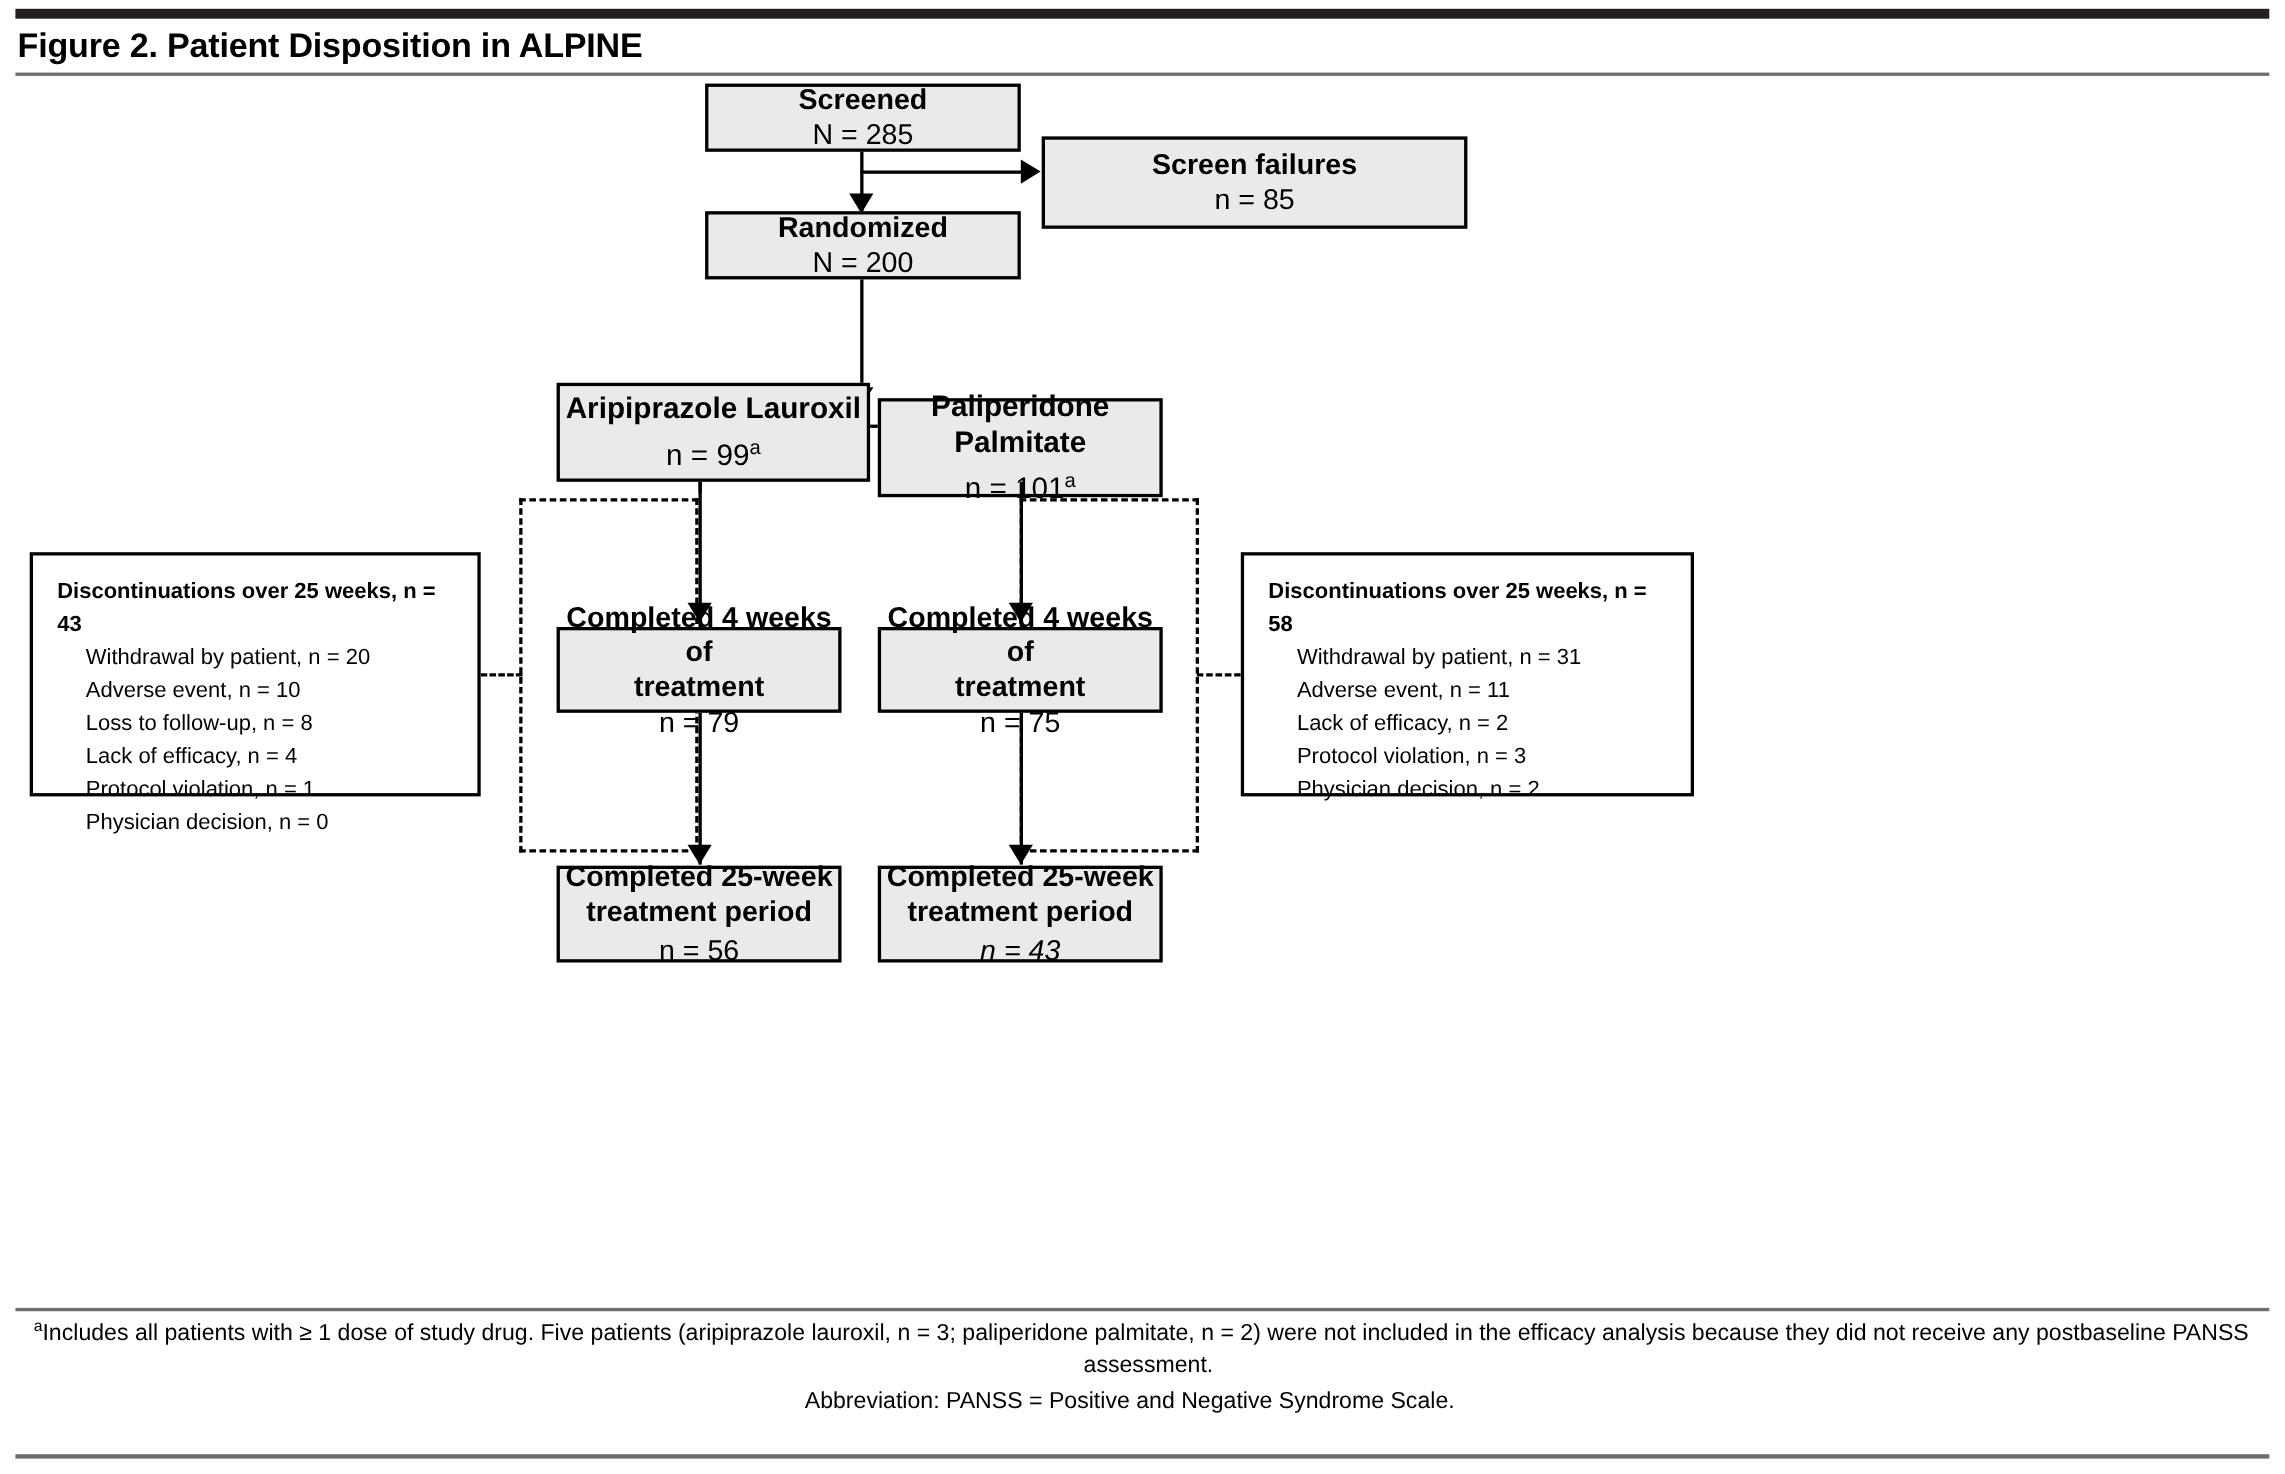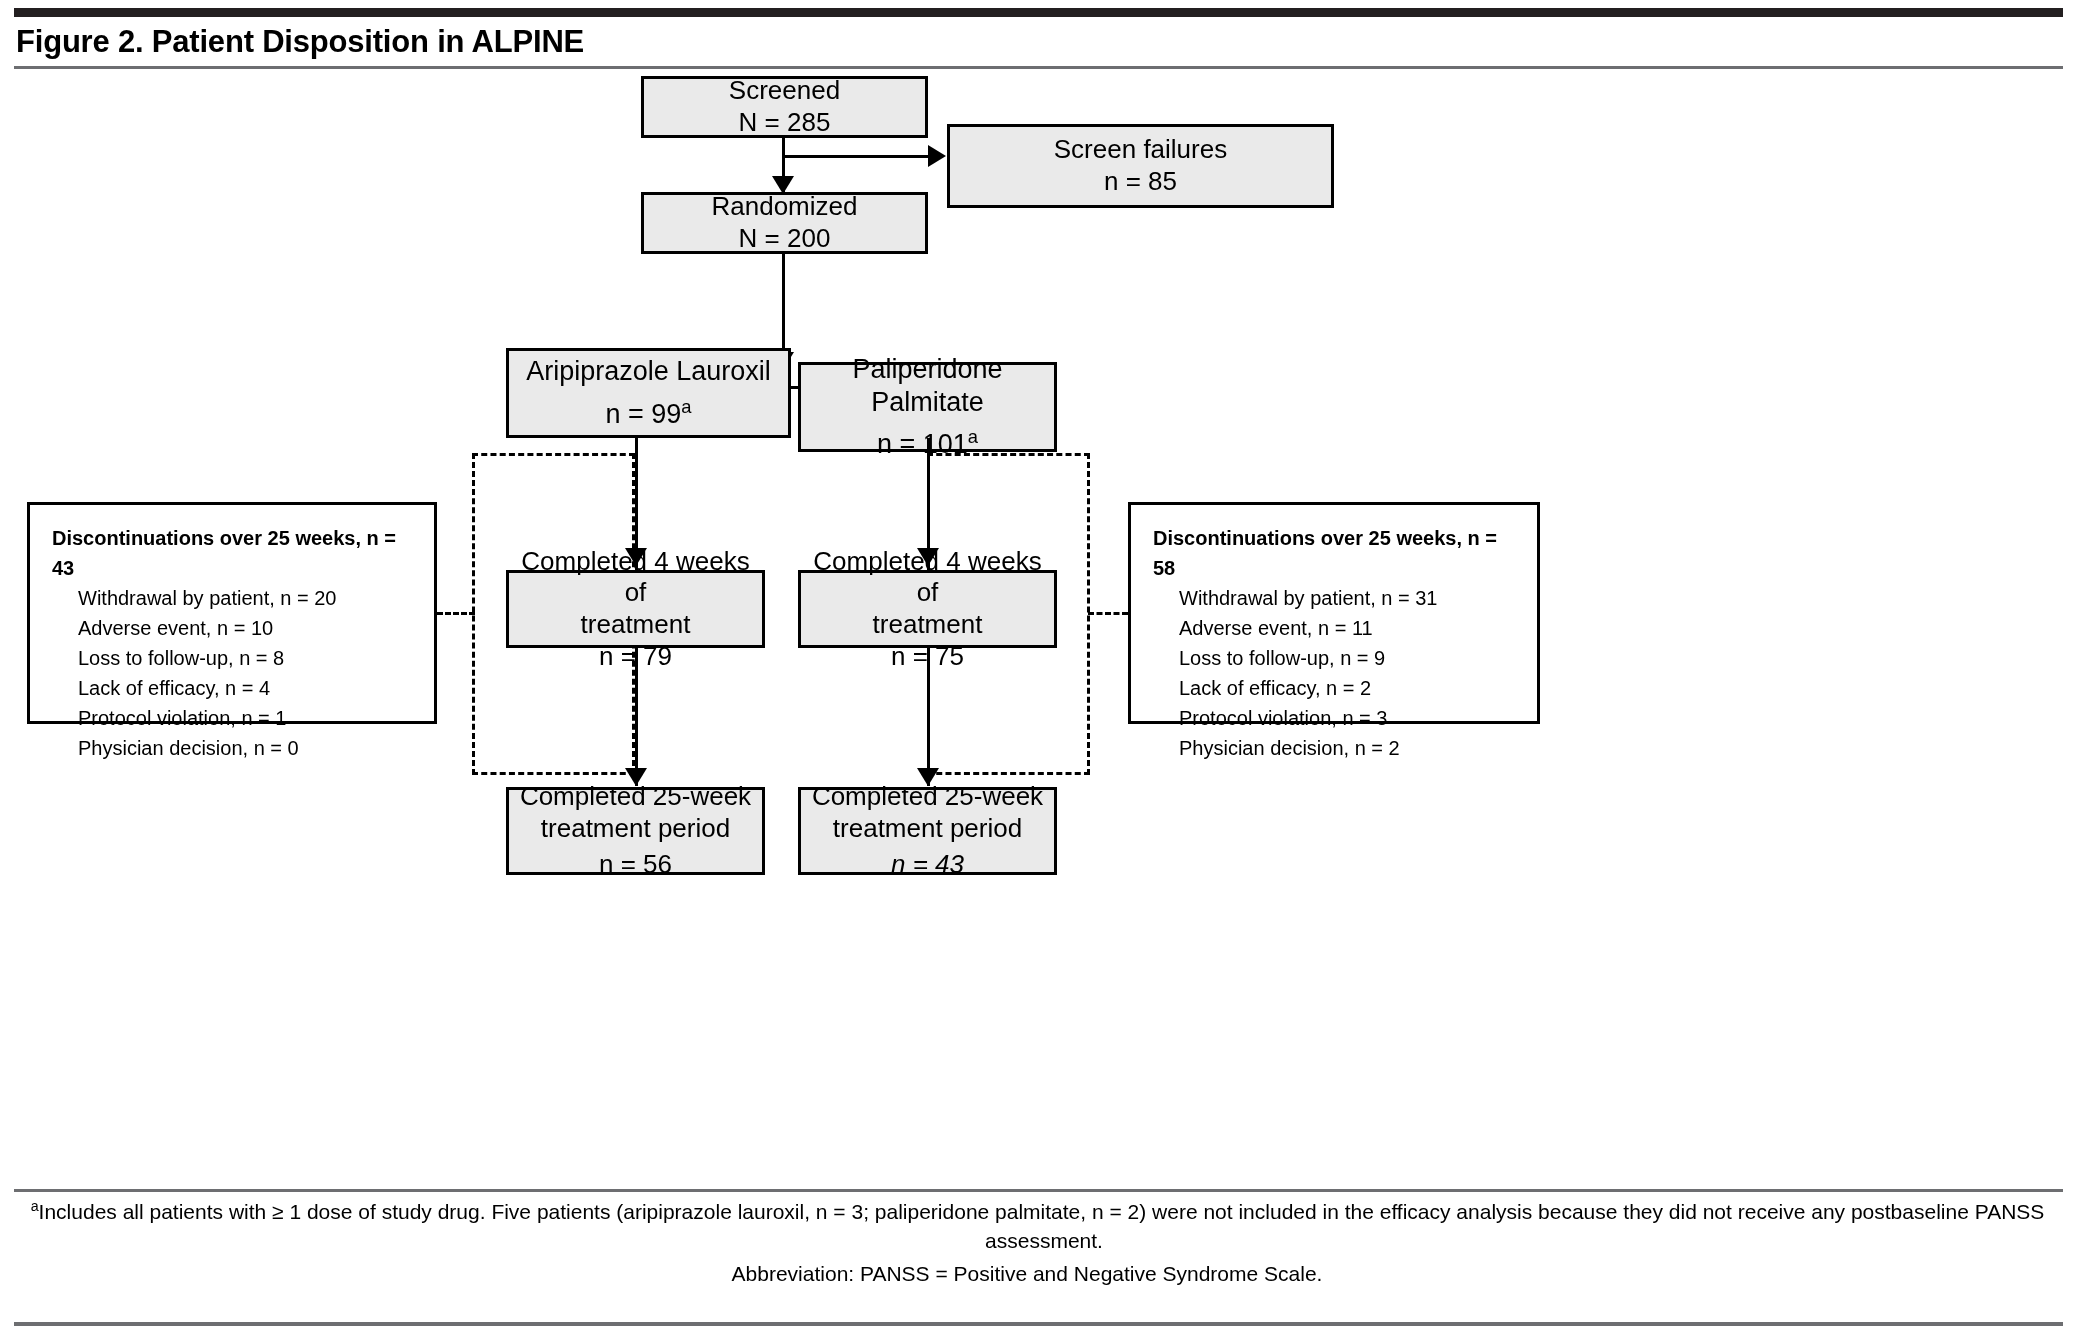--- a/index.html
+++ b/index.html
@@ -50,21 +50,21 @@
     background: #eaeaea;
     border: 3px solid #000000;
     display: flex;
     flex-direction: column;
     align-items: center;
     justify-content: center;
     text-align: center;
     font-size: 26px;
     line-height: 1.22;
   }
-  .fbox .hd { font-weight: normal; }
+  .fbox .hd { font-weight: bold; }
   .fbox .nn { font-weight: normal; }
   .fbox sup { font-size: 0.68em; vertical-align: super; line-height: 0; }
 
   
   .lbox {
     position: absolute;
     background: #ffffff;
     border: 3px solid #000000;
     padding: 18px 22px 18px 22px;
     font-size: 20px;
@@ -238,21 +238,20 @@
       <li>Protocol violation, n = 1</li>
       <li>Physician decision, n = 0</li>
     </ul>
   </div>
 
   <div class="lbox" style="left:1128px; top:432px; width:412px; height:222px;">
     <div class="lb-title">Discontinuations over 25 weeks, n = 58</div>
     <ul>
       <li>Withdrawal by patient, n = 31</li>
       <li>Adverse event, n = 11</li>
-      <li>Loss to follow-up, n = 9</li>
       <li>Lack of efficacy, n = 2</li>
       <li>Protocol violation, n = 3</li>
       <li>Physician decision, n = 2</li>
     </ul>
   </div>
 
 </div>
 
 <div id="foot-rule-top"></div>
 <div id="footnotes">

